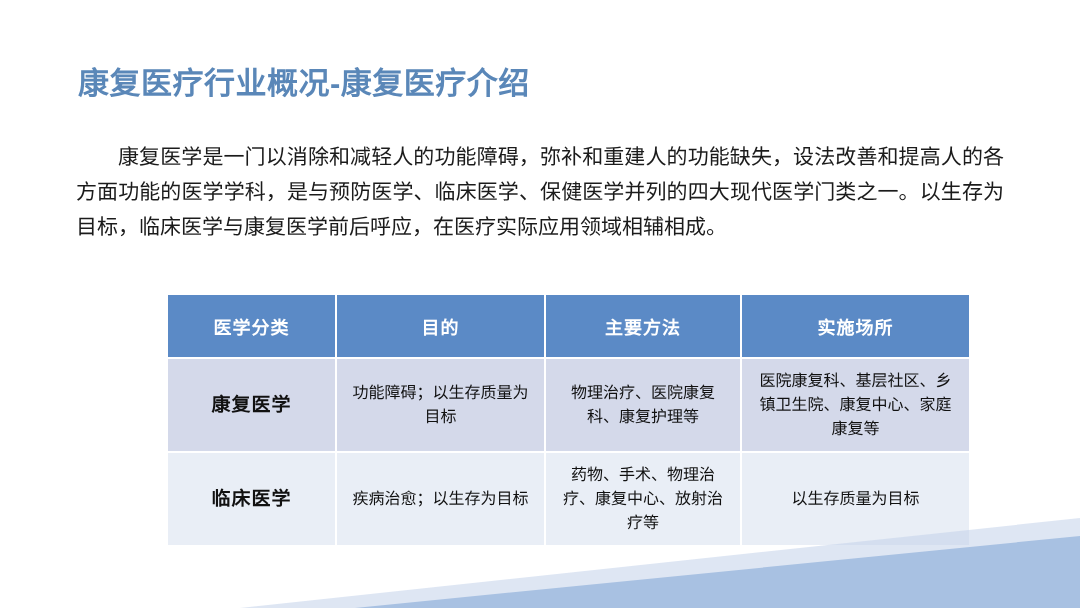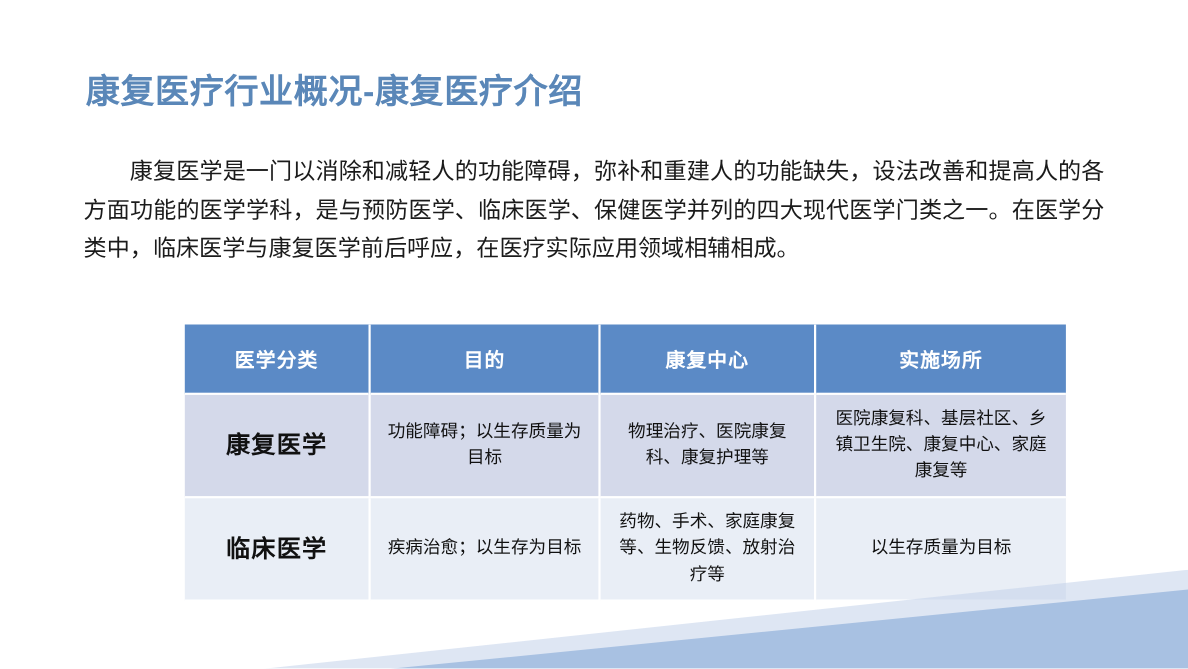--- a/index.html
+++ b/index.html
@@ -101,21 +101,21 @@
     vertical-align: middle;
     padding: 10px 12px;
     border-right: 2px solid #ffffff;
     border-bottom: 2px solid #ffffff;
     border-top: 2px solid #ffffff;
   }
   table.data-table td:last-child { border-right: none; }
 
   table.data-table td.cat {
     font-weight: 700;
-    font-size: 22px;
+    font-size: 19px;
     letter-spacing: 1px;
   }
   table.data-table tr.row-a td { height: 72px; }
   table.data-table tr.row-b td { height: 62px; }
 
   
   .deco {
     position: absolute;
     left: 0;
     bottom: 0;
@@ -124,50 +124,50 @@
     pointer-events: none;
   }
 </style>
 </head>
 <body>
 
 <div class="slide">
 
   <h1 class="slide-title">康复医疗行业概况-康复医疗介绍</h1>
 
-  <p class="body-text">康复医学是一门以消除和减轻人的功能障碍，弥补和重建人的功能缺失，设法改善和提高人的各方面功能的医学学科，是与预防医学、临床医学、保健医学并列的四大现代医学门类之一。在医学分类中，临床医学与康复医学前后呼应，在医疗实际应用领域相辅相成。</p>
+  <p class="body-text">康复医学是一门以消除和减轻人的功能障碍，弥补和重建人的功能缺失，设法改善和提高人的各方面功能的医学学科，是与预防医学、临床医学、保健医学并列的四大现代医学门类之一。以生存为目标，临床医学与康复医学前后呼应，在医疗实际应用领域相辅相成。</p>
 
 
   <div class="data-table-wrap">
     <table class="data-table">
       <colgroup>
         <col class="c1">
           <col class="c2">
           <col class="c3">
           <col class="c4">
       </colgroup>
       <thead>
         <tr>
           <th>医学分类</th>
           <th>目的</th>
-          <th>康复中心</th>
+          <th>主要方法</th>
           <th>实施场所</th>
         </tr>
       </thead>
       <tbody>
         <tr class="row-a">
           <td class="cat">康复医学</td>
           <td>功能障碍；以生存质量为目标</td>
           <td>物理治疗、医院康复科、康复护理等</td>
           <td>医院康复科、基层社区、乡镇卫生院、康复中心、家庭康复等</td>
         </tr>
         <tr class="row-b">
           <td class="cat">临床医学</td>
           <td>疾病治愈；以生存为目标</td>
-          <td>药物、手术、家庭康复等、生物反馈、放射治疗等</td>
+          <td>药物、手术、物理治疗、康复中心、放射治疗等</td>
           <td>以生存质量为目标</td>
         </tr>
       </tbody>
     </table>
   </div>
 
   <svg class="deco" viewBox="0 0 1080 90" preserveAspectRatio="none">
     <polygon points="1080,0 1080,90 240,90 1080,0" fill="#c3d2ea" opacity="0.55"></polygon>
     <polygon points="1080,18 1080,90 355,90 1080,18" fill="#a8c1e2"></polygon>
   </svg>

